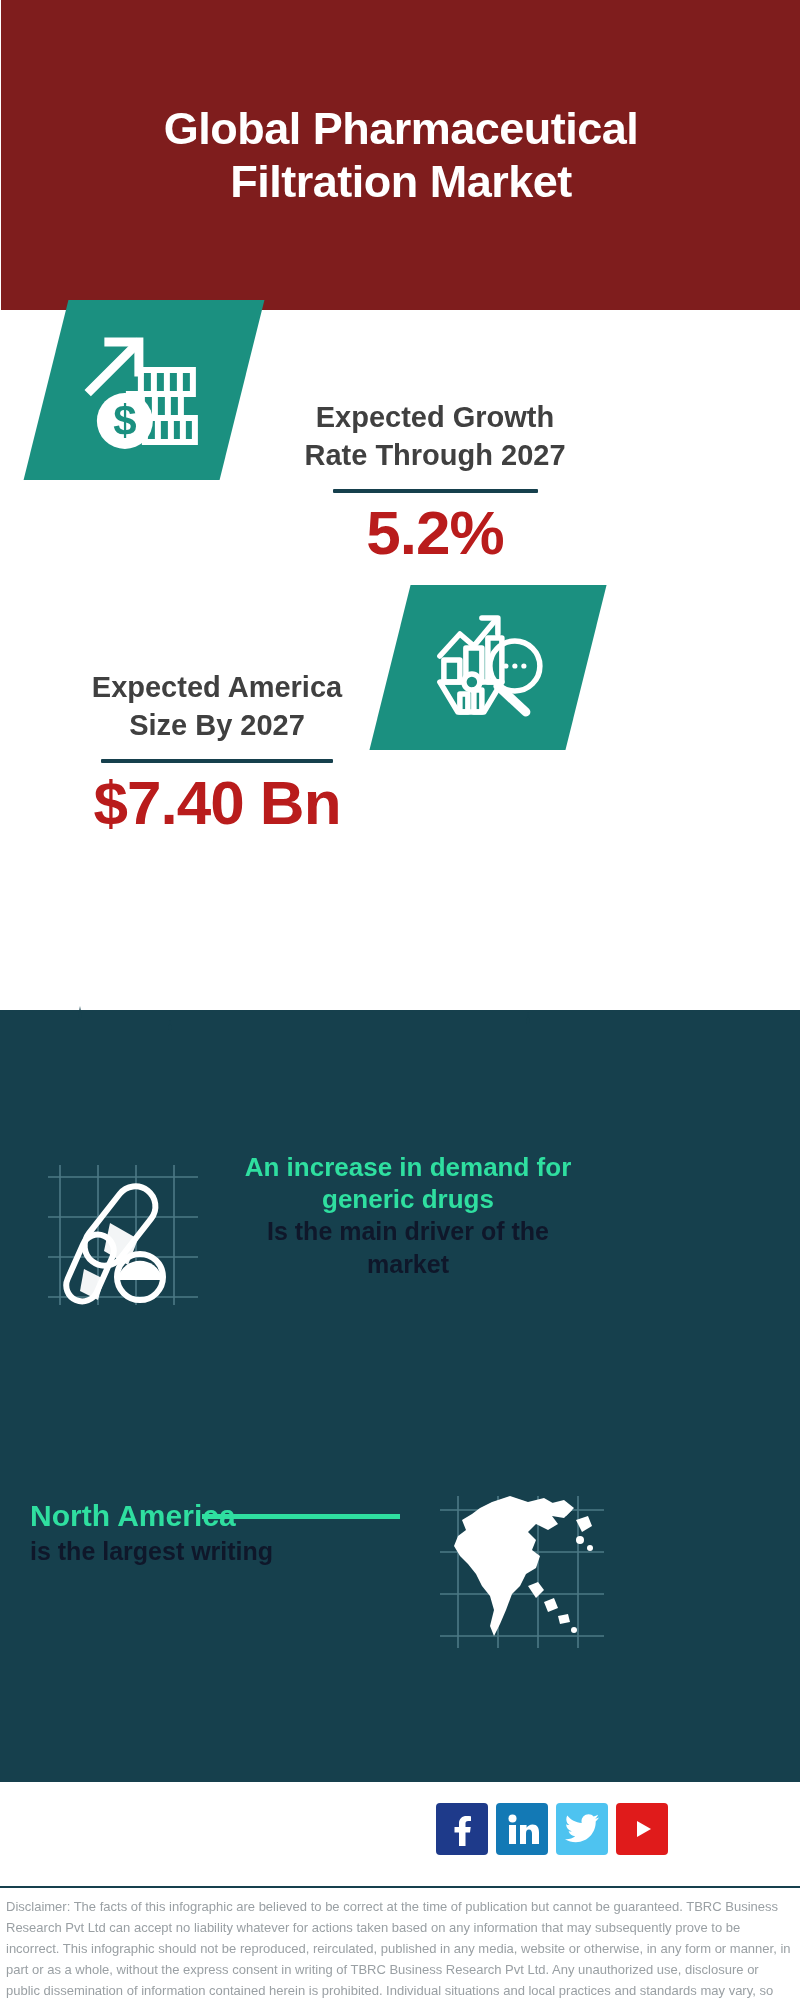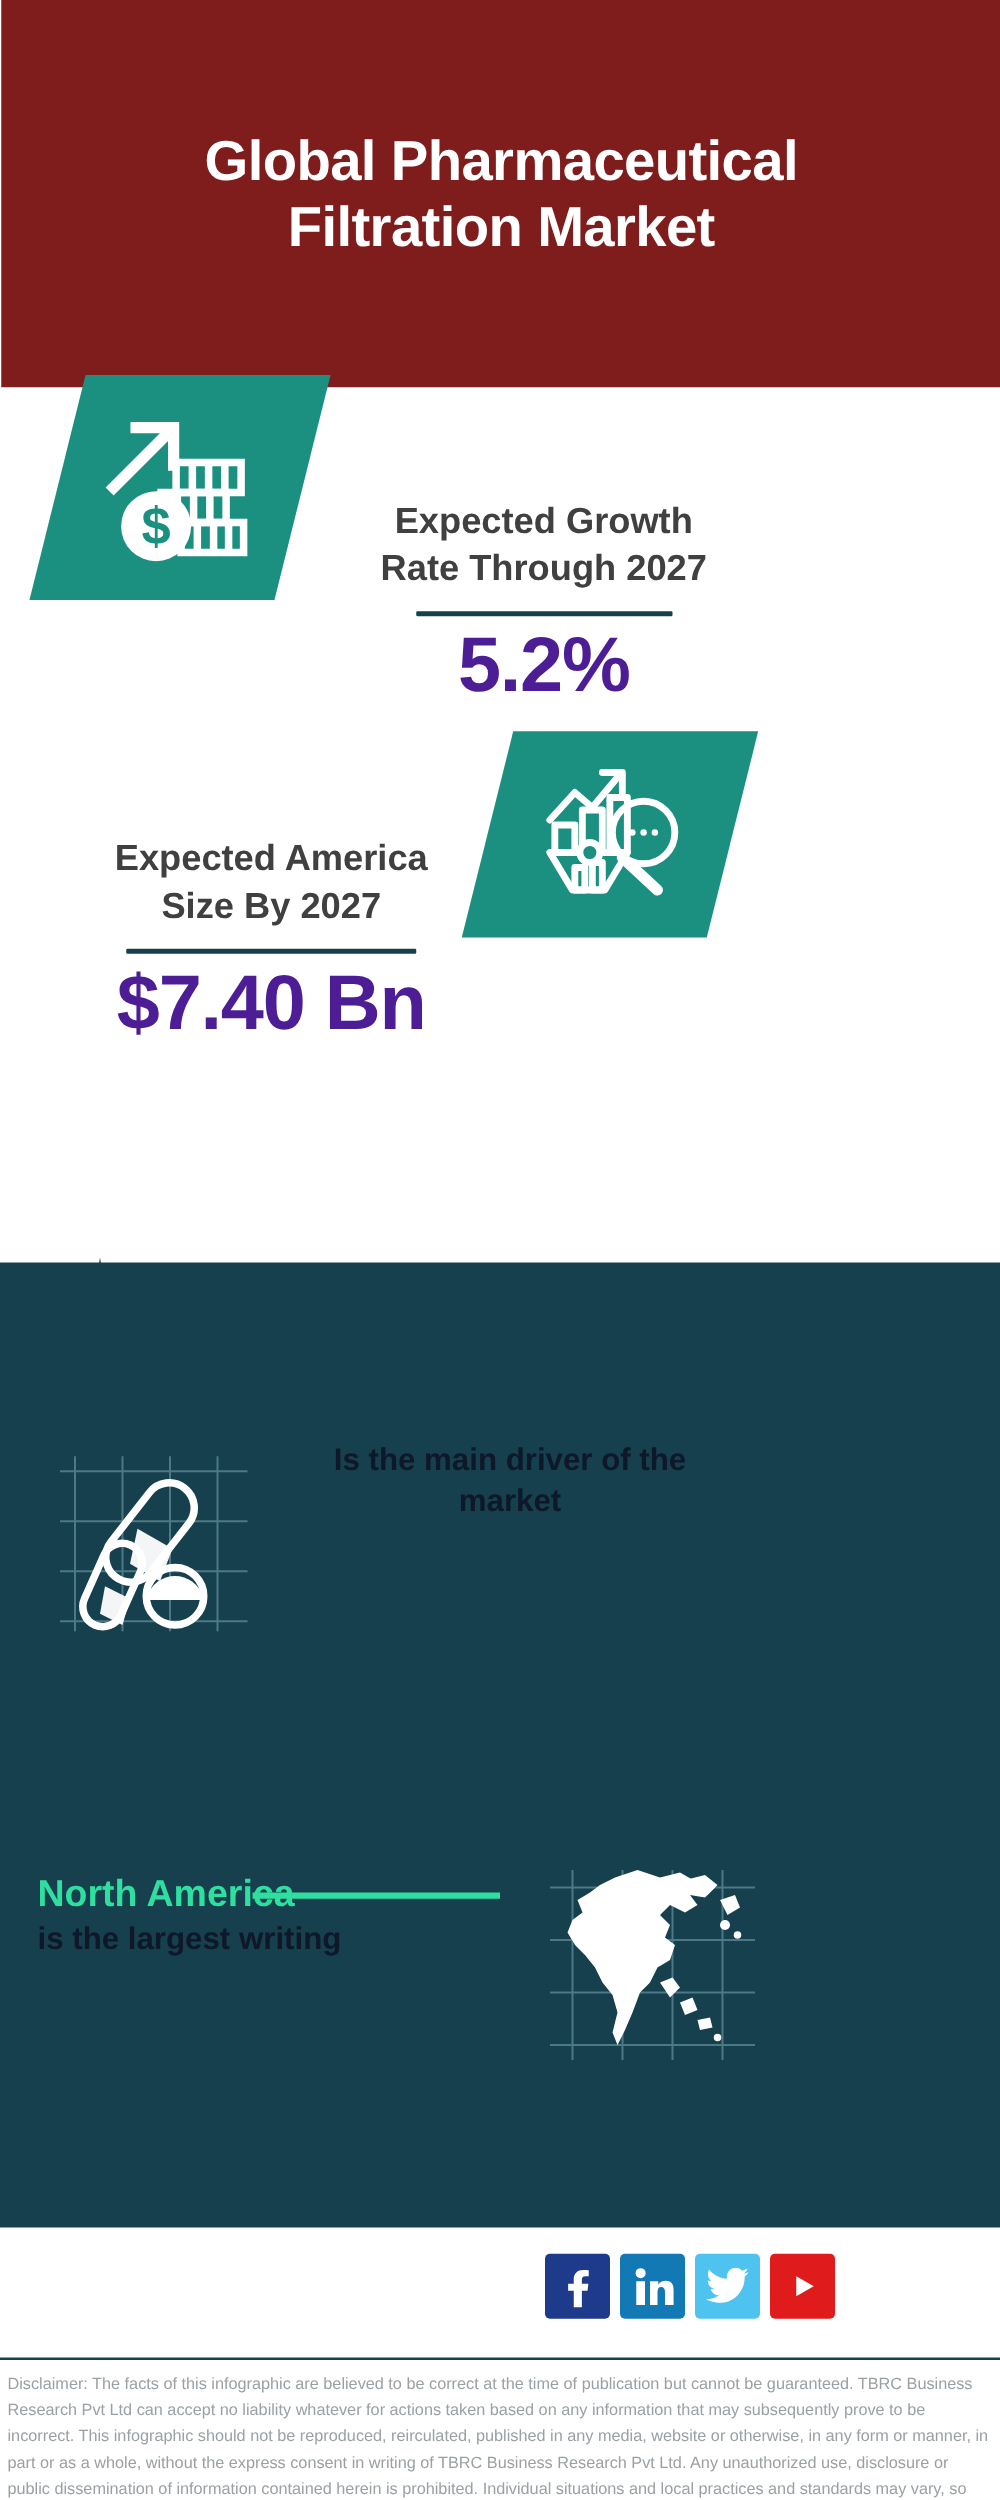--- a/index.html
+++ b/index.html
@@ -44,21 +44,21 @@
   .para-inner{transform:skewX(14deg);display:flex;align-items:center;justify-content:center;}
 
   
   .stat-label{
     color:#404040;font-weight:bold;font-size:29px;line-height:1.32;text-align:center;
   }
   .stat-rule{
     height:4px;background:#16404d;margin:14px auto 6px auto;border-radius:1px;
   }
   .stat-value{
-    color:#4c1d95;font-weight:bold;font-size:62px;line-height:1.1;text-align:center;
+    color:#b91c1c;font-weight:bold;font-size:62px;line-height:1.1;text-align:center;
     letter-spacing:-1px;
   }
 
   #growth-block{position:absolute;left:270px;top:398px;width:330px;}
   #growth-block .stat-rule{width:205px;}
   #size-block{position:absolute;left:52px;top:668px;width:330px;}
   #size-block .stat-rule{width:232px;}
 
   #growth-icon{left:46px;top:300px;width:196px;height:180px;}
   #size-icon{left:390px;top:585px;width:196px;height:165px;}
@@ -230,20 +230,21 @@
         <circle cx="98" cy="122" r="23"></circle>
         <line x1="76" y1="122" x2="120" y2="122"></line>
       </g>
       <path d="M68,68 L96,84 L86,110 L62,96 Z" fill="#ffffff" opacity="0.95"></path>
       <path d="M42,114 L62,124 L56,145 L38,136 Z" fill="#ffffff" opacity="0.95"></path>
       <path d="M76,122 A23,23 0 0,1 120,122 Z" fill="#ffffff"></path>
     </svg>
   </div>
 
   <div class="driver-text">
+    <div class="accent-head">An increase in demand for generic drugs</div>
     <div class="sub-text">Is the main driver of the market</div>
   </div>
 
   <div class="mint-divider"></div>
 
   <div class="region-text">
     <div class="accent-head" style="font-size:30px;">North America</div>
     <div class="sub-text">is the largest writing</div>
   </div>
 

